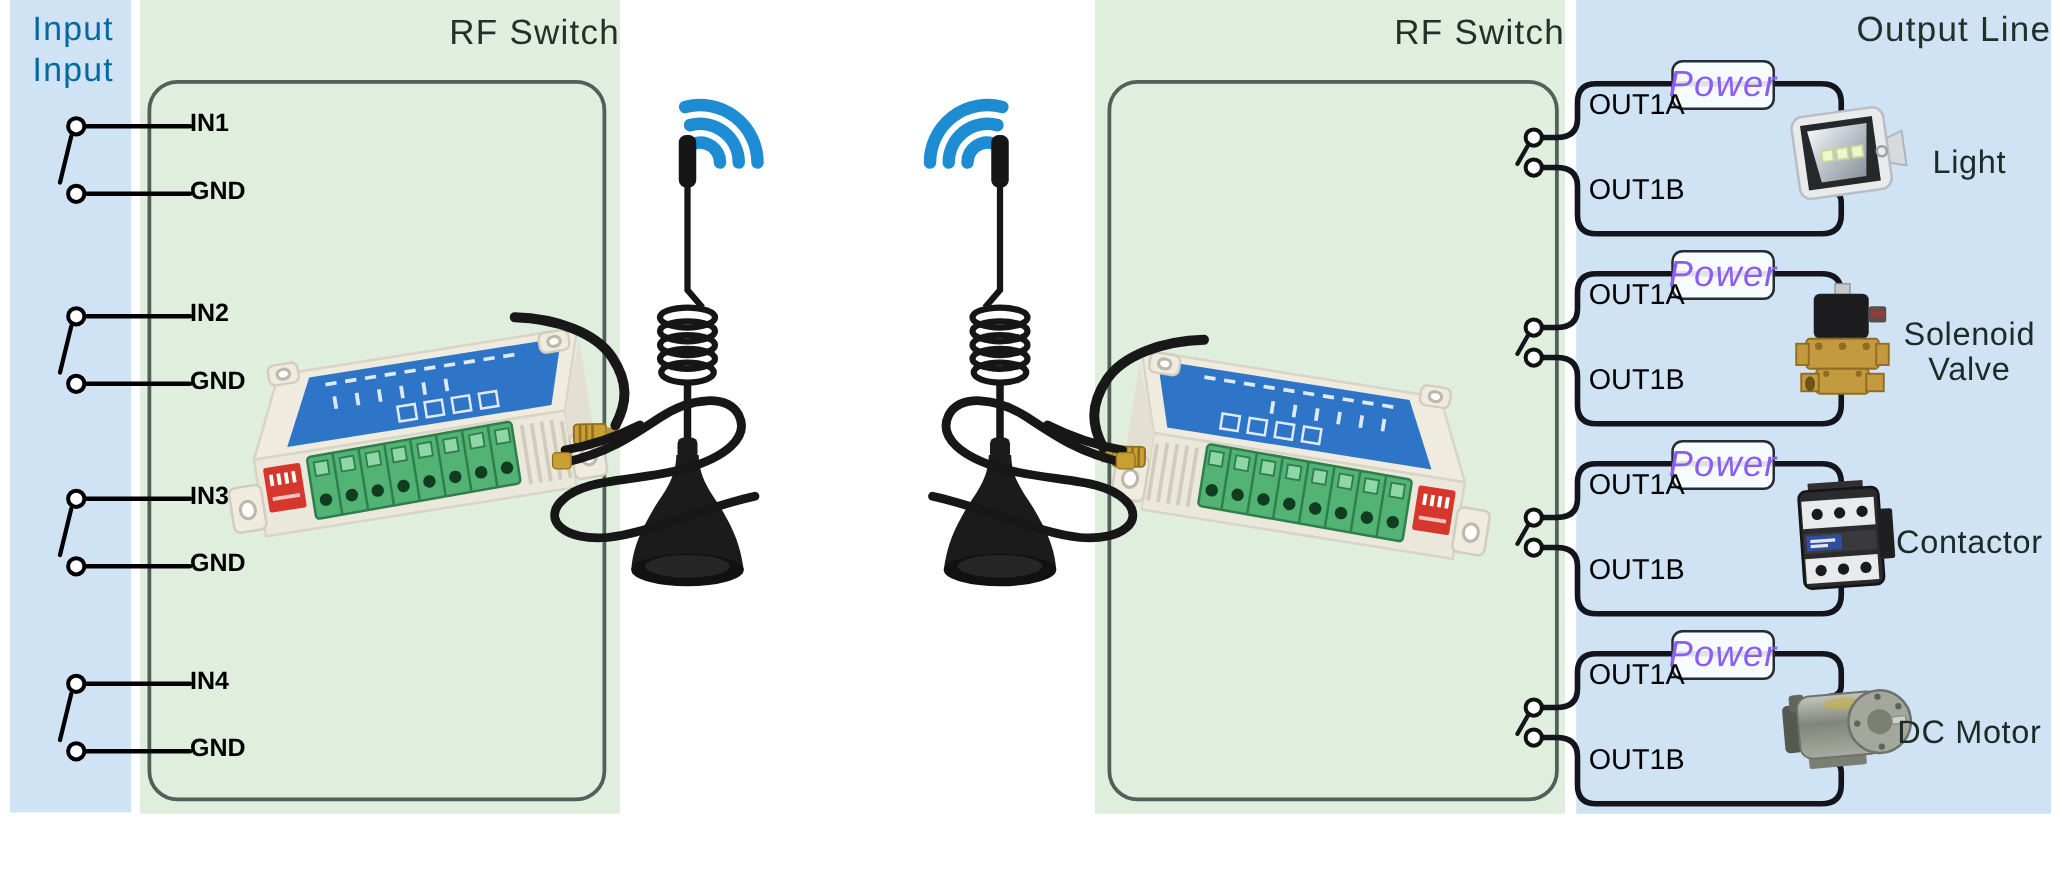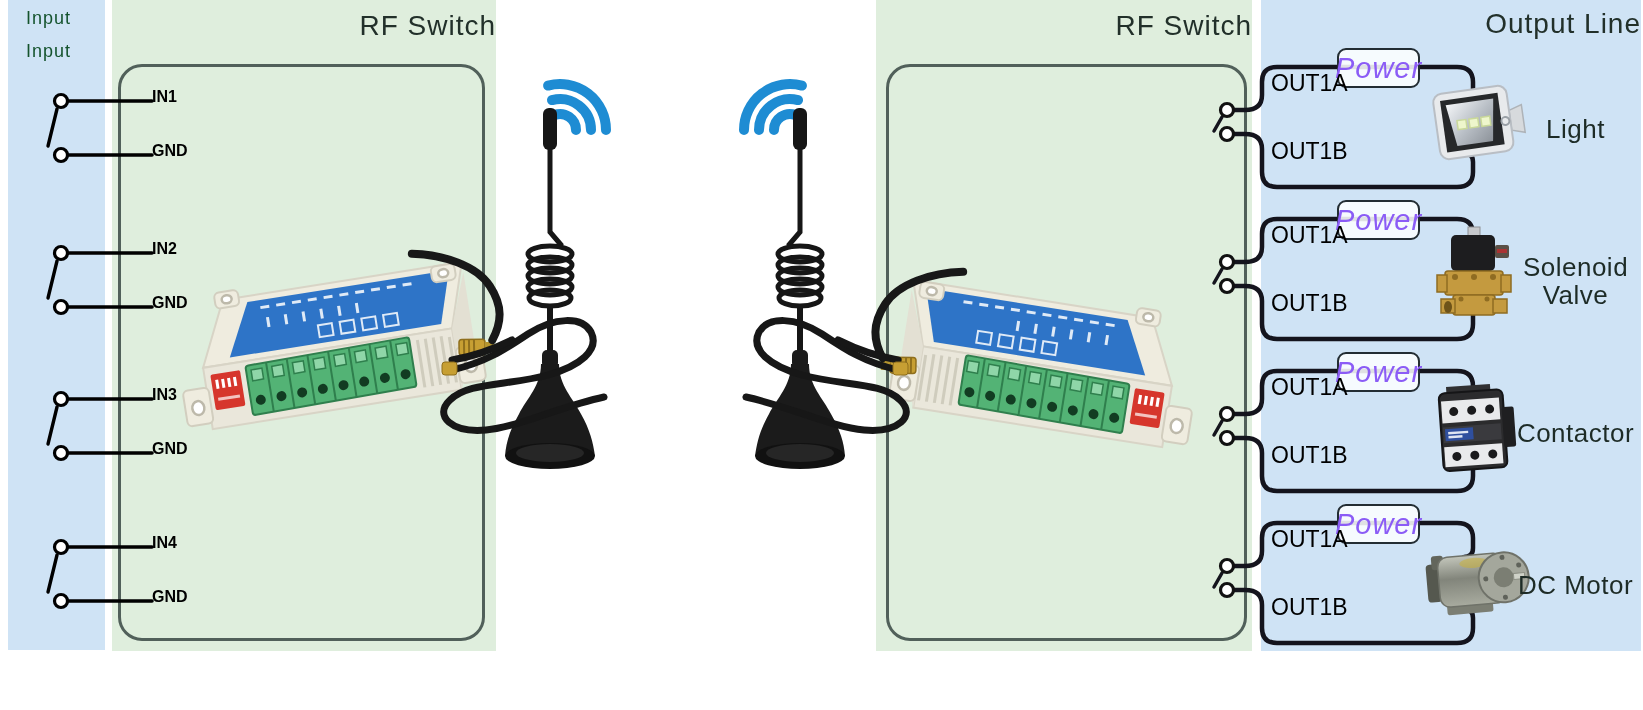--- a/index.html
+++ b/index.html
@@ -4,23 +4,23 @@
 <style>
   html,body{margin:0;padding:0;background:#ffffff;}
   #canvas{
     position:relative;width:1643px;height:710px;background:#ffffff;overflow:hidden;
     font-family:"Liberation Sans","DejaVu Sans",sans-serif;
   }
   .abs{position:absolute;}
   .panel-blue{background:#cfe3f5;}
   .panel-green{background:#dfeedd;}
   .zone-title{color:#22302a;font-size:28px;text-align:right;letter-spacing:1px;}
-  .input-title{color:#14532d;font-size:18px;letter-spacing:1px;white-space:pre;}
+  .input-title{color:#0369a1;font-size:27px;letter-spacing:1px;white-space:pre;}
   .round-rect{border:3.5px solid #51605a;border-radius:24px;background:transparent;}
-  .pin-label{color:#000000;font-weight:bold;font-size:16px;white-space:pre;}
+  .pin-label{color:#000000;font-weight:bold;font-size:20px;white-space:pre;}
   .out-label{color:#000000;font-weight:normal;font-size:23px;white-space:pre;}
   .module-label{color:#1371b5;font-weight:bold;font-size:30px;text-align:center;white-space:pre;}
   .power-box{
     border:2.5px solid #232d33;border-radius:9px;background:rgba(252,254,255,0.88);
     display:flex;align-items:center;justify-content:center;
     font-size:29px;color:#8b5cf6;letter-spacing:1px;font-style:italic;
   }
   .device-label{
     display:flex;align-items:center;justify-content:center;text-align:center;
     font-size:26px;color:#1d2b26;line-height:28px;letter-spacing:0.5px;

